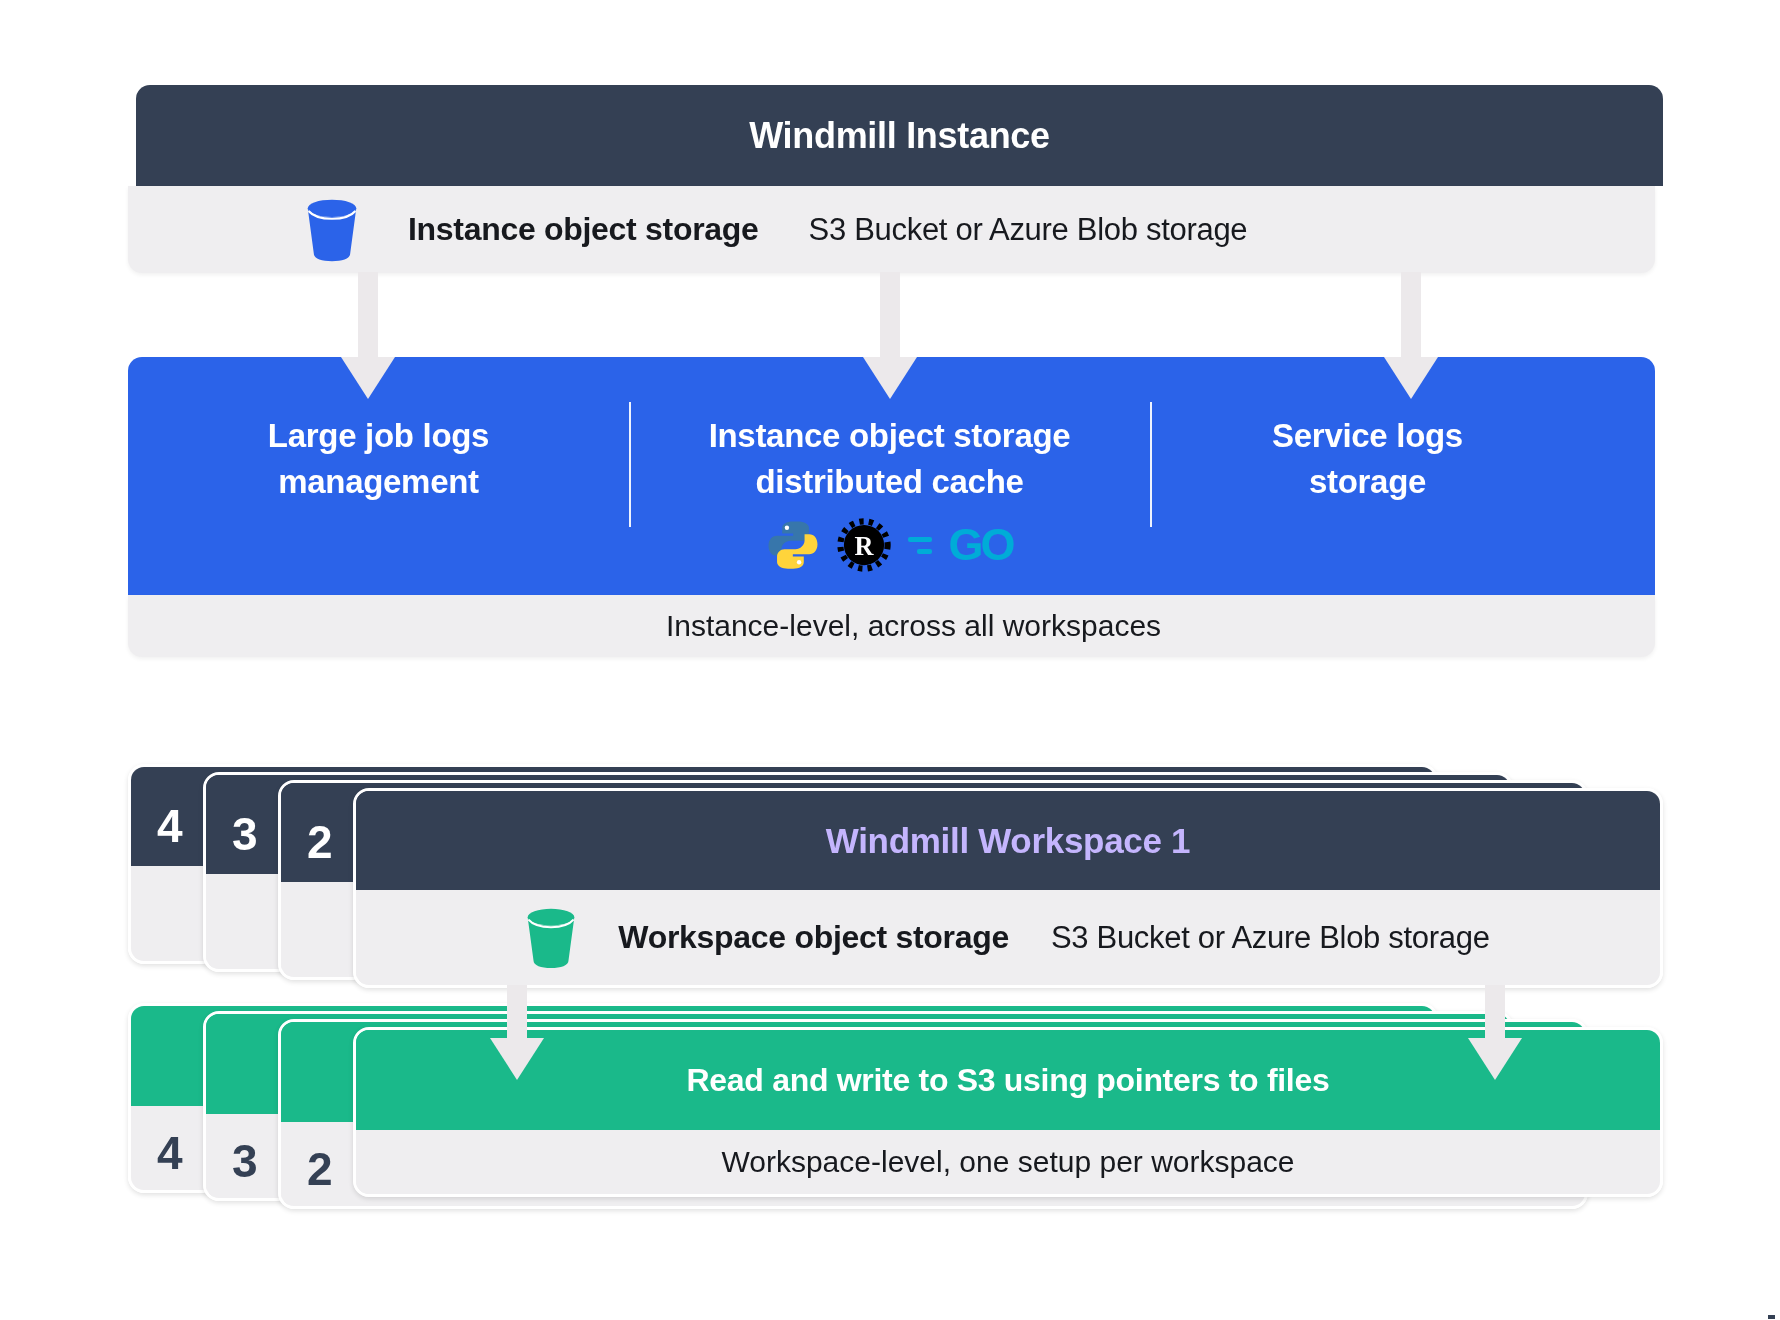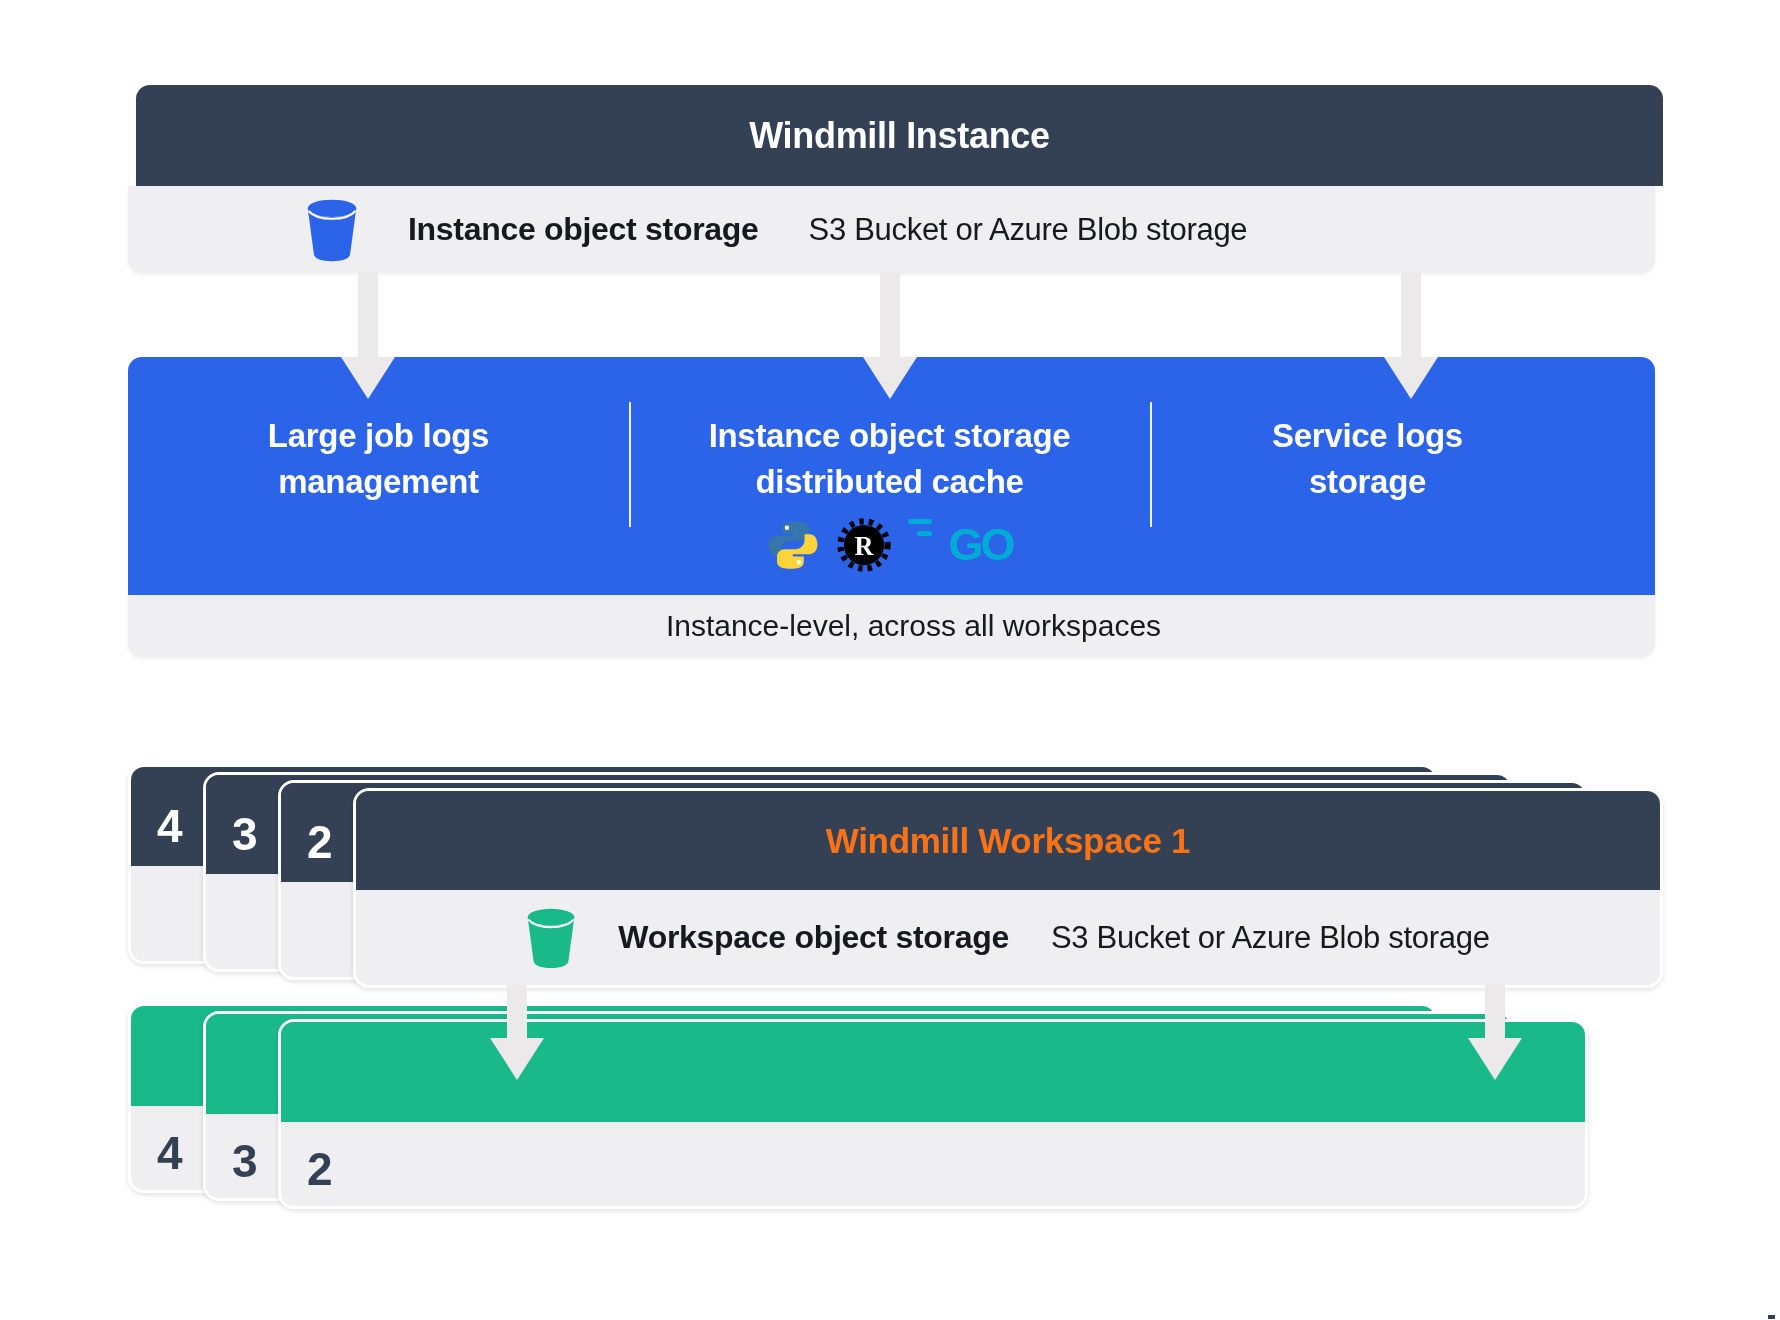--- a/index.html
+++ b/index.html
@@ -41,21 +41,21 @@
   .blue-col.c1 { width:501px; }
   .blue-col.c2 { width:521px; }
   .blue-col.c3 { width:435px; }
   .blue-title {
     color:#fff; font-size:33px; font-weight:700; text-align:center;
     line-height:46px; letter-spacing:-0.3px; white-space:pre-line;
   }
   .vdiv { position:absolute; top:45px; width:2px; height:125px; background:rgba(255,255,255,0.92); }
   .vdiv.d1 { left:501px; } .vdiv.d2 { left:1022px; }
   .lang-icons { display:flex; align-items:center; gap:16px; margin-top:12px; }
-  .go-icon { display:flex; gap:16px; }
+  .go-icon { display:flex; align-items:center; gap:16px; }
   .go-lines { display:flex; flex-direction:column; align-items:flex-end; gap:7px; }
   .go-lines i { display:block; height:5px; background:#00acd7; border-radius:2px; }
   .go-lines i.l1 { width:24px; } .go-lines i.l2 { width:15px; }
   .go-text { color:#00acd7; font-size:45px; font-weight:800; letter-spacing:-3px; font-style:normal; }
   .inst-footer {
     position:absolute; left:128px; top:595px; width:1527px; height:62px;
     background:#efeef0; border-radius:0 0 14px 14px;
     display:flex; align-items:center; justify-content:center;
     font-size:30px; box-shadow:0 2px 4px rgba(0,0,0,0.06);padding-left:44px;
   }
@@ -69,21 +69,21 @@
     position:absolute; font-size:46px; font-weight:700; letter-spacing:-0.5px;
   }
   .ws-back { height:200px; }
   .ws-back .hd { height:99px; background:#344054; }
   .ws-back .bd { height:95px; background:#efeef0; }
   .ws-back .stack-num { left:26px; top:32px; color:#fff; }
 
   .ws-front { height:200px; }
   .ws-front .hd {
     height:99px; background:#344054; display:flex; align-items:center; justify-content:center;
-    color:#f97316; font-size:35px; font-weight:700; letter-spacing:-0.3px;
+    color:#c4b5fd; font-size:35px; font-weight:700; letter-spacing:-0.3px;
   }
   .ws-front .bd {
     height:95px; background:#efeef0; display:flex; align-items:center; justify-content:center; gap:42px;
   }
 
   .gr-back { height:190px; }
   .gr-back .hd { height:100px; background:#1ab98a; }
   .gr-back .bd { height:84px; background:#efeef0; position:relative; }
   .gr-back .stack-num { left:26px; bottom:10px; color:#344054; }
 
@@ -236,15 +236,23 @@
         <span class="stack-num">3</span>
       </div>
   </div>
   <div class="stack-card gr-back" style="left:278px; top:1019px; z-index:3;">
     <div class="hd"></div>
     <div class="bd">
         <span class="stack-num">2</span>
       </div>
   </div>
 
+  <div class="stack-card gr-front" style="left:353px; top:1027px; z-index:4;">
+    <div class="hd">
+      <span>Read and write to S3 using pointers to files</span>
+    </div>
+    <div class="bd">
+      <span>Workspace-level, one setup per workspace</span>
+    </div>
+  </div>
 
   <div class="artifact"></div>
 </div>
 
 </body></html>

